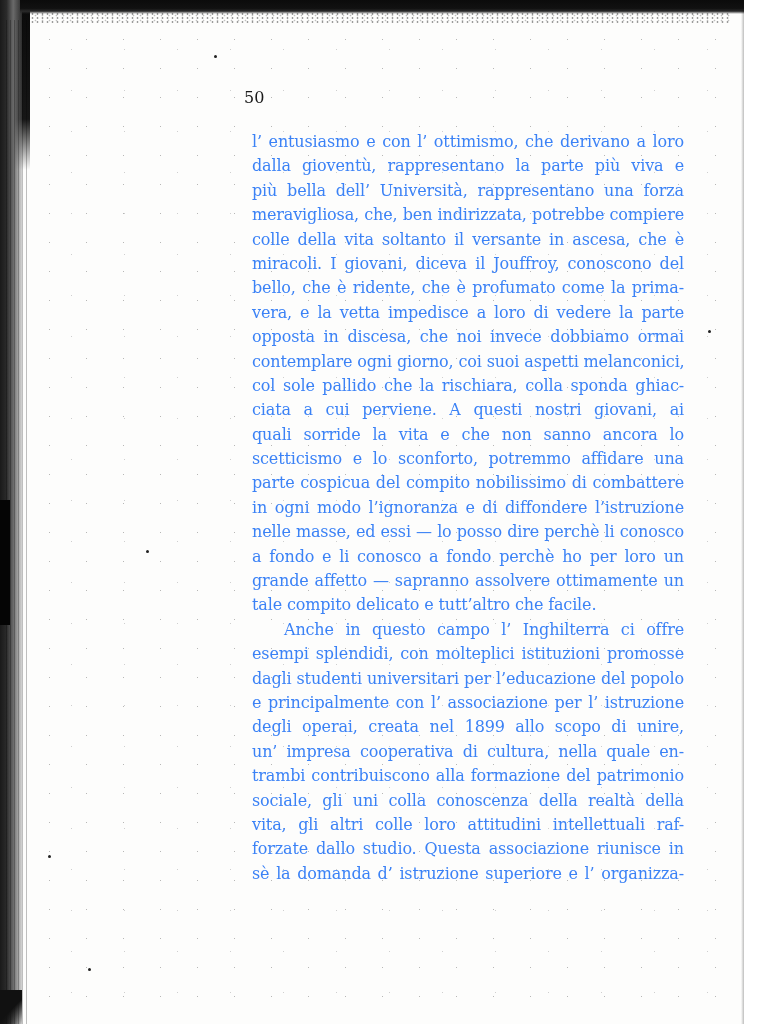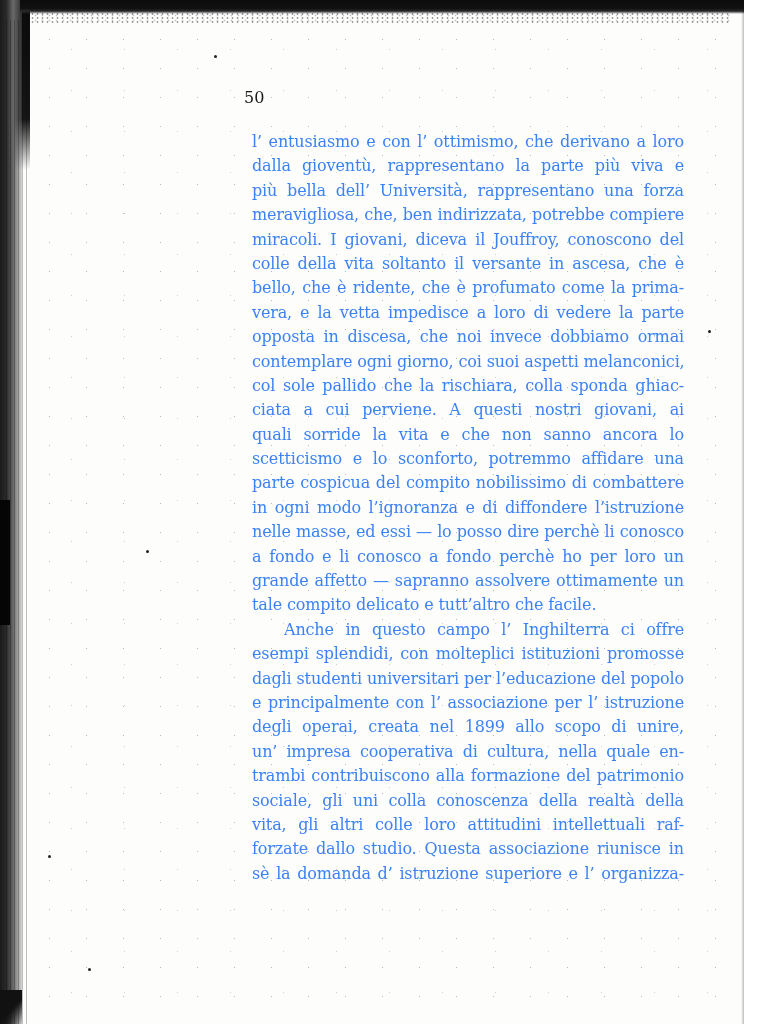--- a/index.html
+++ b/index.html
@@ -147,22 +147,22 @@
   <div class="dot" style="left:760px;top:475px;"></div>
   <div class="dot" style="left:48px;top:855px;"></div>
 
   <div class="page-number">50</div>
 
   <div class="text-block">
     <span class="line">l’ entusiasmo e con l’ ottimismo, che derivano a loro</span>
     <span class="line">dalla gioventù, rappresentano la parte più viva e</span>
     <span class="line">più bella dell’ Università, rappresentano una forza</span>
     <span class="line">meravigliosa, che, ben indirizzata, potrebbe compiere</span>
+    <span class="line">colle della vita soltanto il versante in ascesa, che è</span>
     <span class="line">miracoli. I giovani, diceva il Jouffroy, conoscono del</span>
-    <span class="line">colle della vita soltanto il versante in ascesa, che è</span>
     <span class="line">bello, che è ridente, che è profumato come la prima-</span>
     <span class="line">vera, e la vetta impedisce a loro di vedere la parte</span>
     <span class="line">opposta in discesa, che noi invece dobbiamo ormai</span>
     <span class="line">contemplare ogni giorno, coi suoi aspetti melanconici,</span>
     <span class="line">col sole pallido che la rischiara, colla sponda ghiac-</span>
     <span class="line">ciata a cui perviene. A questi nostri giovani, ai</span>
     <span class="line">quali sorride la vita e che non sanno ancora lo</span>
     <span class="line">scetticismo e lo sconforto, potremmo affidare una</span>
     <span class="line">parte cospicua del compito nobilissimo di combattere</span>
     <span class="line">in ogni modo l’ignoranza e di diffondere l’istruzione</span>

